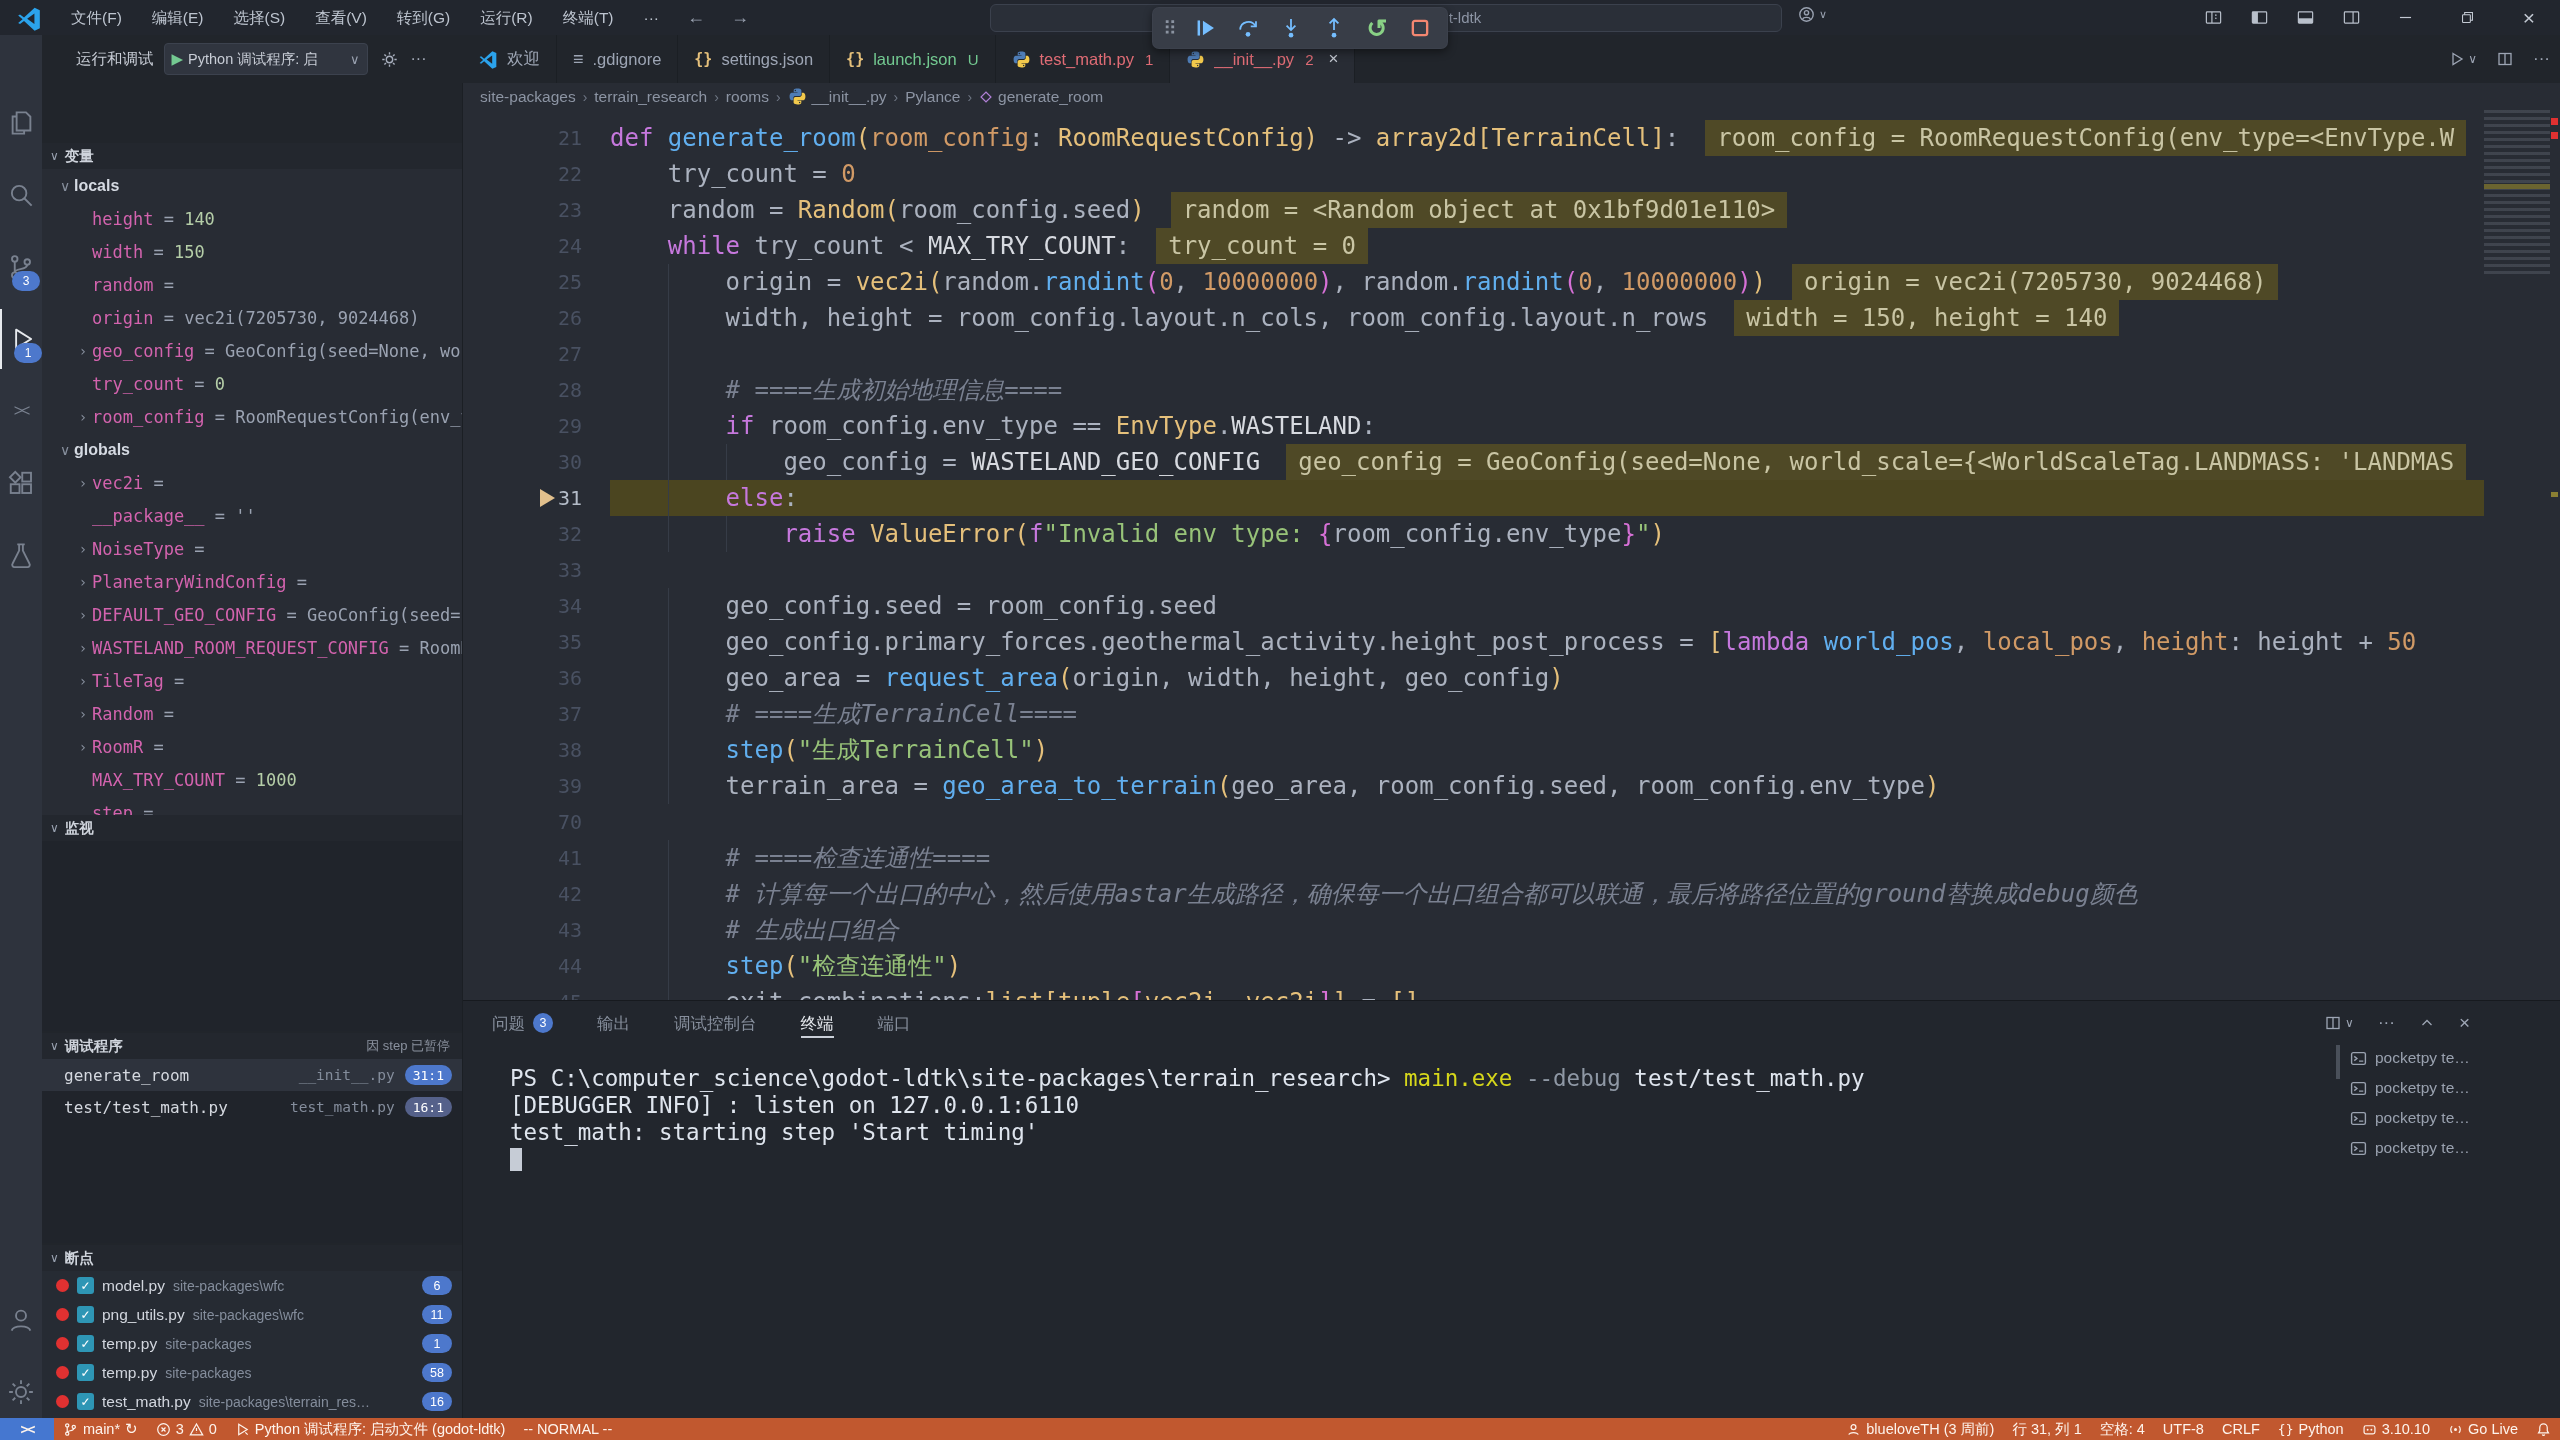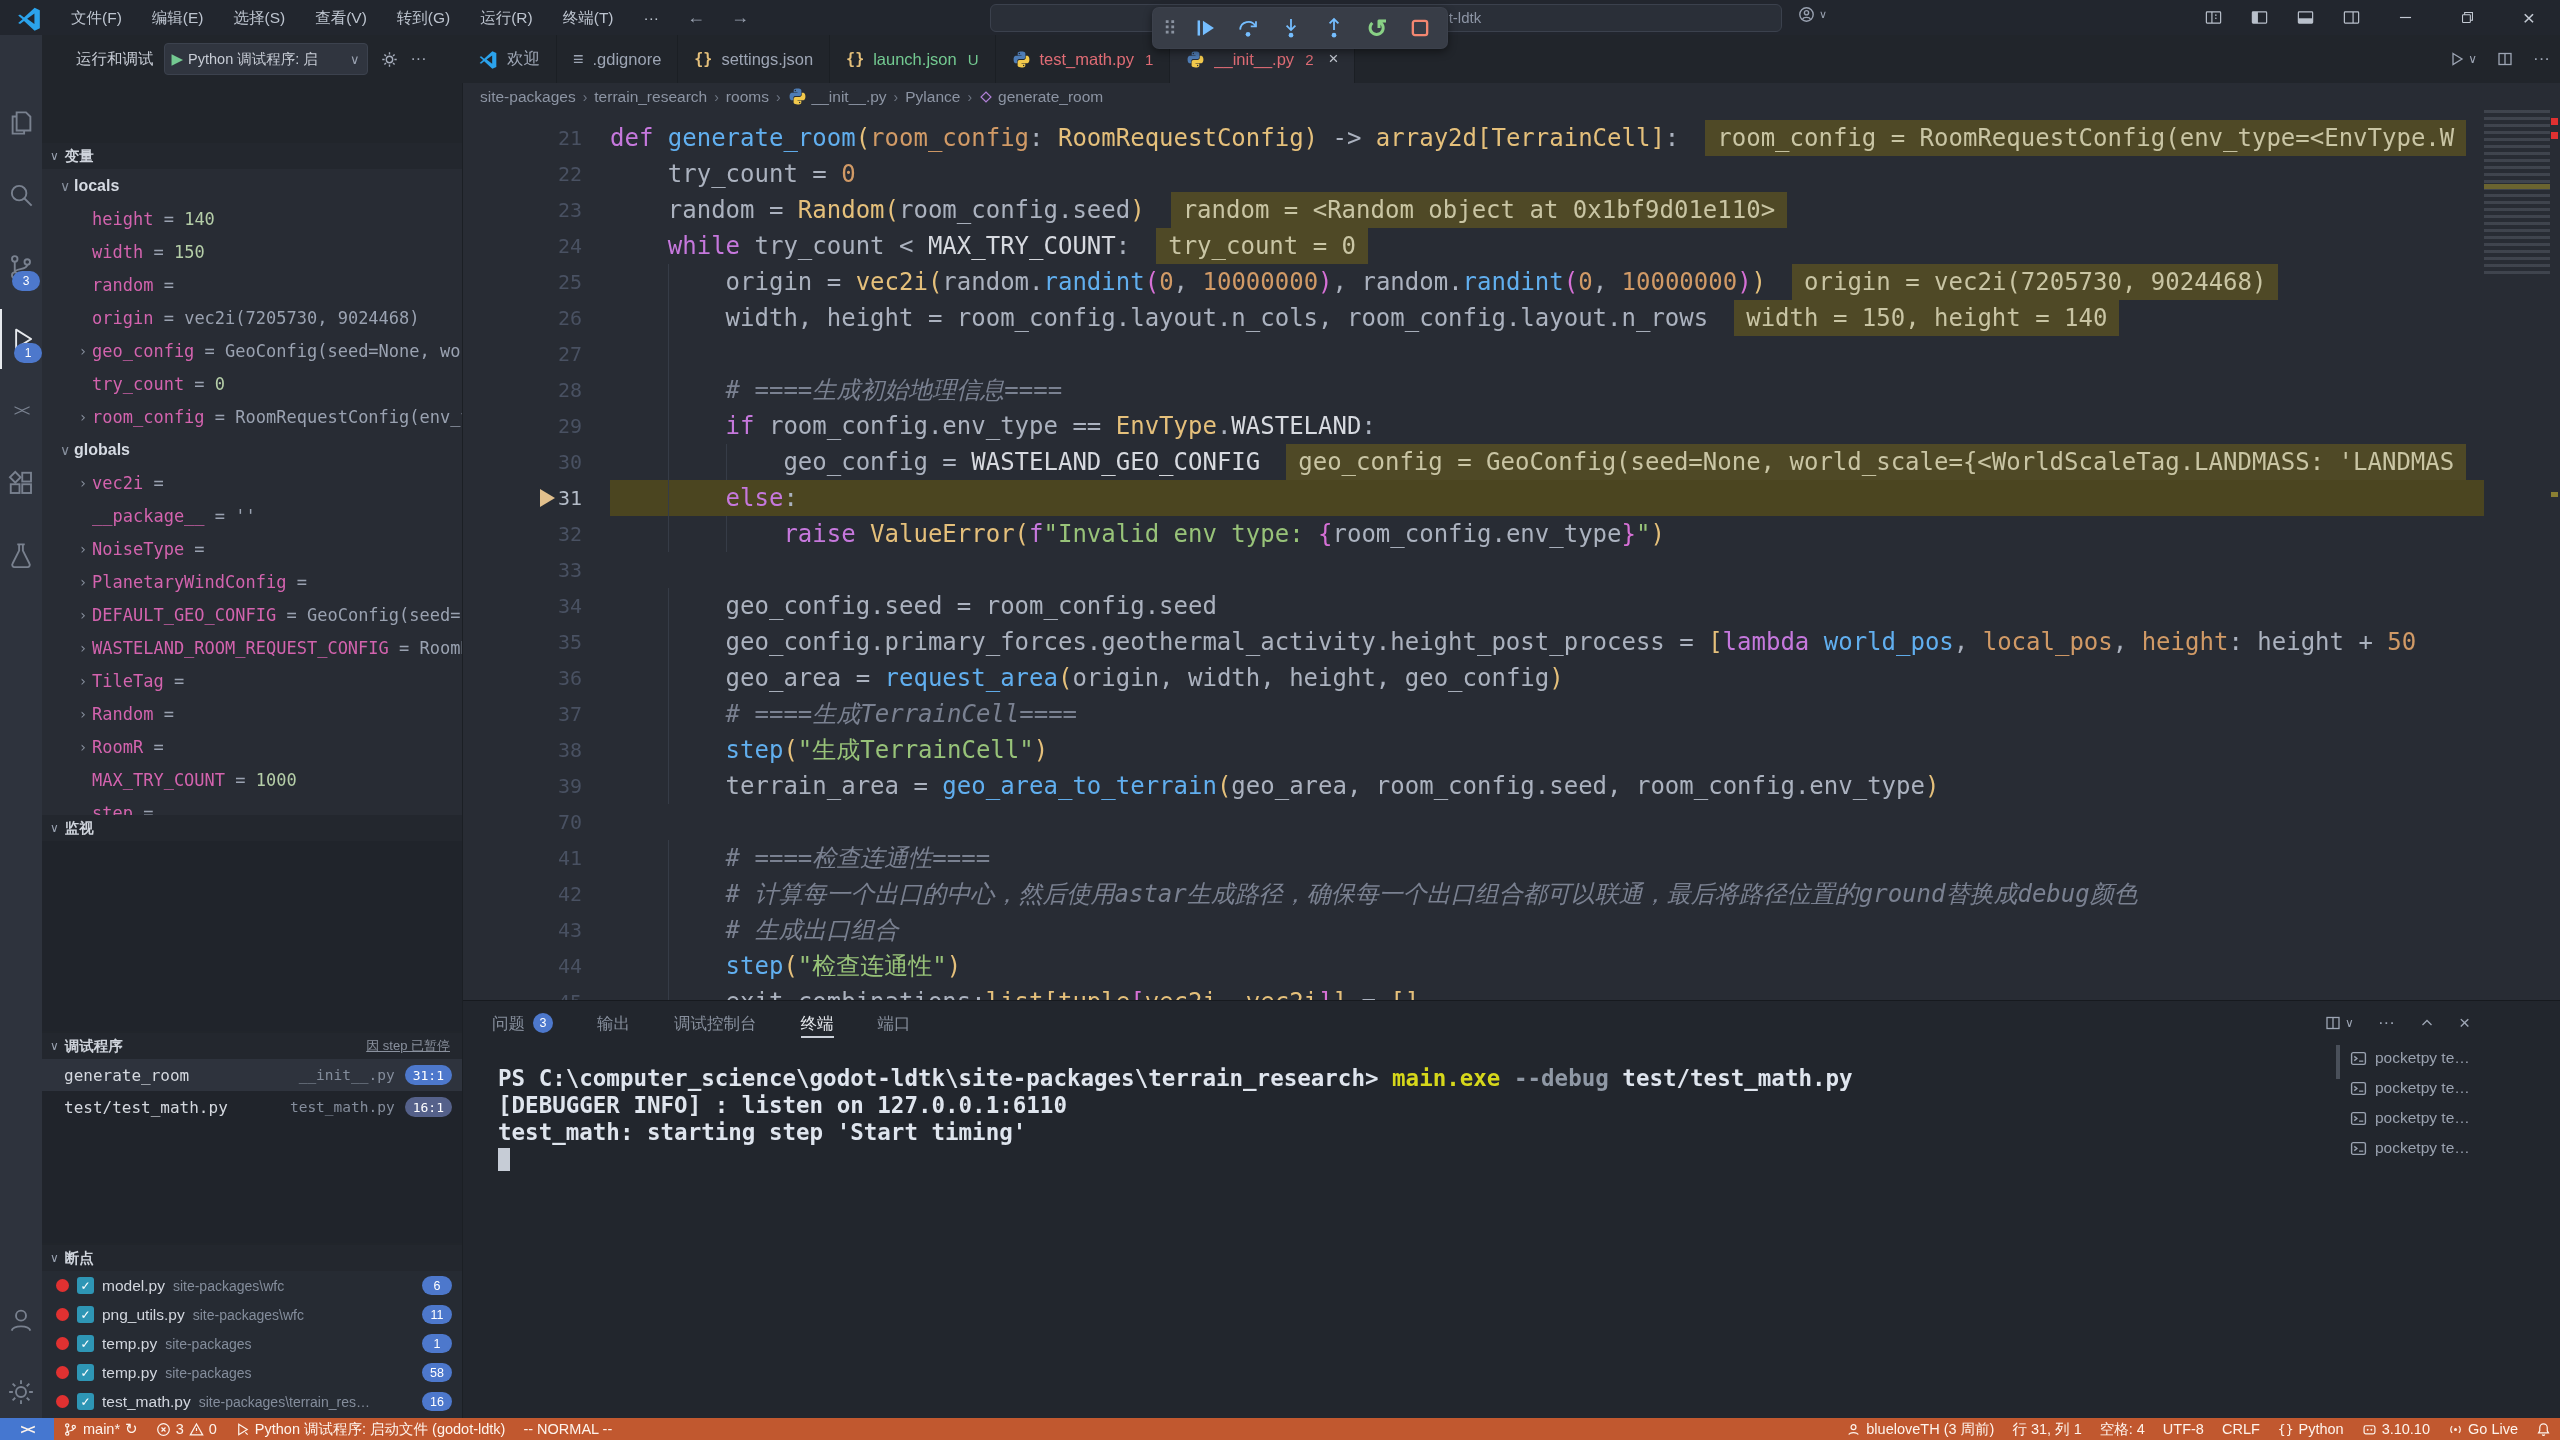--- a/index.html
+++ b/index.html
@@ -42,21 +42,21 @@
   #launch-select{margin-left:10px;width:188px;height:30px;background:#30353f;border:1px solid #3c424e;border-radius:4px;
                  display:flex;align-items:center;padding:0 7px;gap:5px;}
   #launch-select .play{color:#74c991;font-size:15px;}
   #launch-select .lbl{font-size:14.5px;color:#c8cdd6;white-space:nowrap;overflow:hidden;max-width:138px;}
   #launch-select .chev{color:#9aa2b1;font-size:13px;margin-left:auto;}
   .sb-hicon{color:#a6adbb;margin-left:13px;}
 
   .sect-head{position:absolute;left:0;width:420px;height:26px;background:#23272e;display:flex;align-items:center;
              font-size:14.5px;font-weight:bold;color:#cfd4dc;}
   .sect-head .twist{margin:0 6px 0 8px;color:#9aa2b1;font-size:12px;font-weight:normal;}
-  .sect-head .right-note{margin-left:auto;margin-right:12px;font-weight:normal;font-size:13px;color:#8a919e;text-decoration:underline;}
+  .sect-head .right-note{margin-left:auto;margin-right:12px;font-weight:normal;font-size:13px;color:#8a919e;}
   #vars-body{position:absolute;left:0;top:134px;width:420px;height:646px;background:#282c34;overflow:hidden;}
   .tree-row{height:33px;display:flex;align-items:center;font-size:17px;white-space:nowrap;overflow:hidden;}
   .tree-row .tw{width:18px;color:#868e9c;font-size:14px;text-align:center;flex:none;}
   .grp-label{font-weight:bold;color:#d5dae2;font-size:16px;font-family:"Liberation Sans",sans-serif;}
   .var-n{color:#d363ae;} .var-eq{color:#9aa2b1;} 
   .val-num{color:#b5cea8;} .val-obj{color:#9aa2b1;}
   #watch-body{position:absolute;left:0;top:806px;width:420px;height:190px;background:#20242b;}
   #stack-body{position:absolute;left:0;top:1024px;width:420px;height:184px;background:#20242b;}
   .frame-row{height:32px;display:flex;align-items:center;padding:0 10px 0 22px;font-size:16px;color:#d4d8df;}
   .frame-row.sel{background:#2e333d;}
@@ -106,21 +106,21 @@
   .ruler-mark{position:absolute;left:2551px;width:7px;z-index:4;}
 
   
   #panel{position:absolute;left:462px;top:1000px;width:2098px;height:418px;background:#22262d;border-top:1px solid #171a1f;}
   #panel-tabs{position:absolute;left:30px;top:0;height:44px;display:flex;align-items:center;gap:44px;}
   .ptab{font-size:16.5px;color:#878f9d;display:flex;align-items:center;gap:8px;position:relative;height:44px;line-height:44px;}
   .ptab.active{color:#e6e9ee;}
   .ptab.active::after{content:"";position:absolute;left:0;right:0;bottom:7px;height:2px;background:#cacfd8;}
   .ptab .pbadge{background:#4d78cc;color:#fff;border-radius:10px;min-width:20px;height:20px;display:inline-flex;align-items:center;justify-content:center;font-size:12.5px;}
   #panel-actions{position:absolute;right:90px;top:0;height:44px;display:flex;align-items:center;gap:24px;color:#9da5b4;}
-  #terminal{position:absolute;left:36px;top:64px;width:1840px;font-weight:bold;}
+  #terminal{position:absolute;left:48px;top:64px;width:1840px;}
   .tline{height:27px;line-height:27px;font-family:"DejaVu Sans Mono",monospace;font-size:22.5px;white-space:pre;}
   .tt-pr{color:#dfe5ee;} .tt-cmd{color:#d6d71b;} .tt-arg{color:#8f98a5;} .tt-pl{color:#dfe5ee;}
   .tcursor{display:inline-block;width:12px;height:23px;background:#c6ccd6;vertical-align:-4px;}
   #term-list{position:absolute;right:14px;top:42px;width:196px;}
   .inst-row{height:30px;display:flex;align-items:center;gap:8px;color:#9aa2b0;font-size:15.5px;}
   #term-scroll{position:absolute;right:220px;top:44px;width:4px;height:34px;background:#4a505a;}
 
   
   #statusbar{position:absolute;left:0;top:1418px;width:2560px;height:22px;background:#c1582f;display:flex;align-items:center;color:#fdf3ec;font-size:14.5px;z-index:20;}
   .st-item{display:flex;align-items:center;gap:5px;padding:0 9px;height:22px;}

